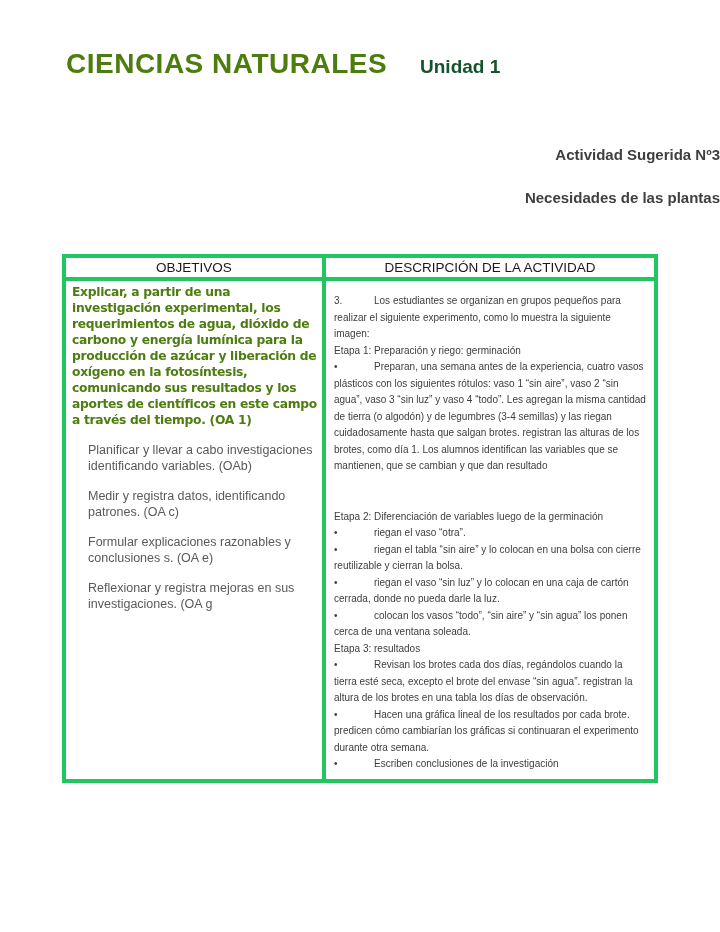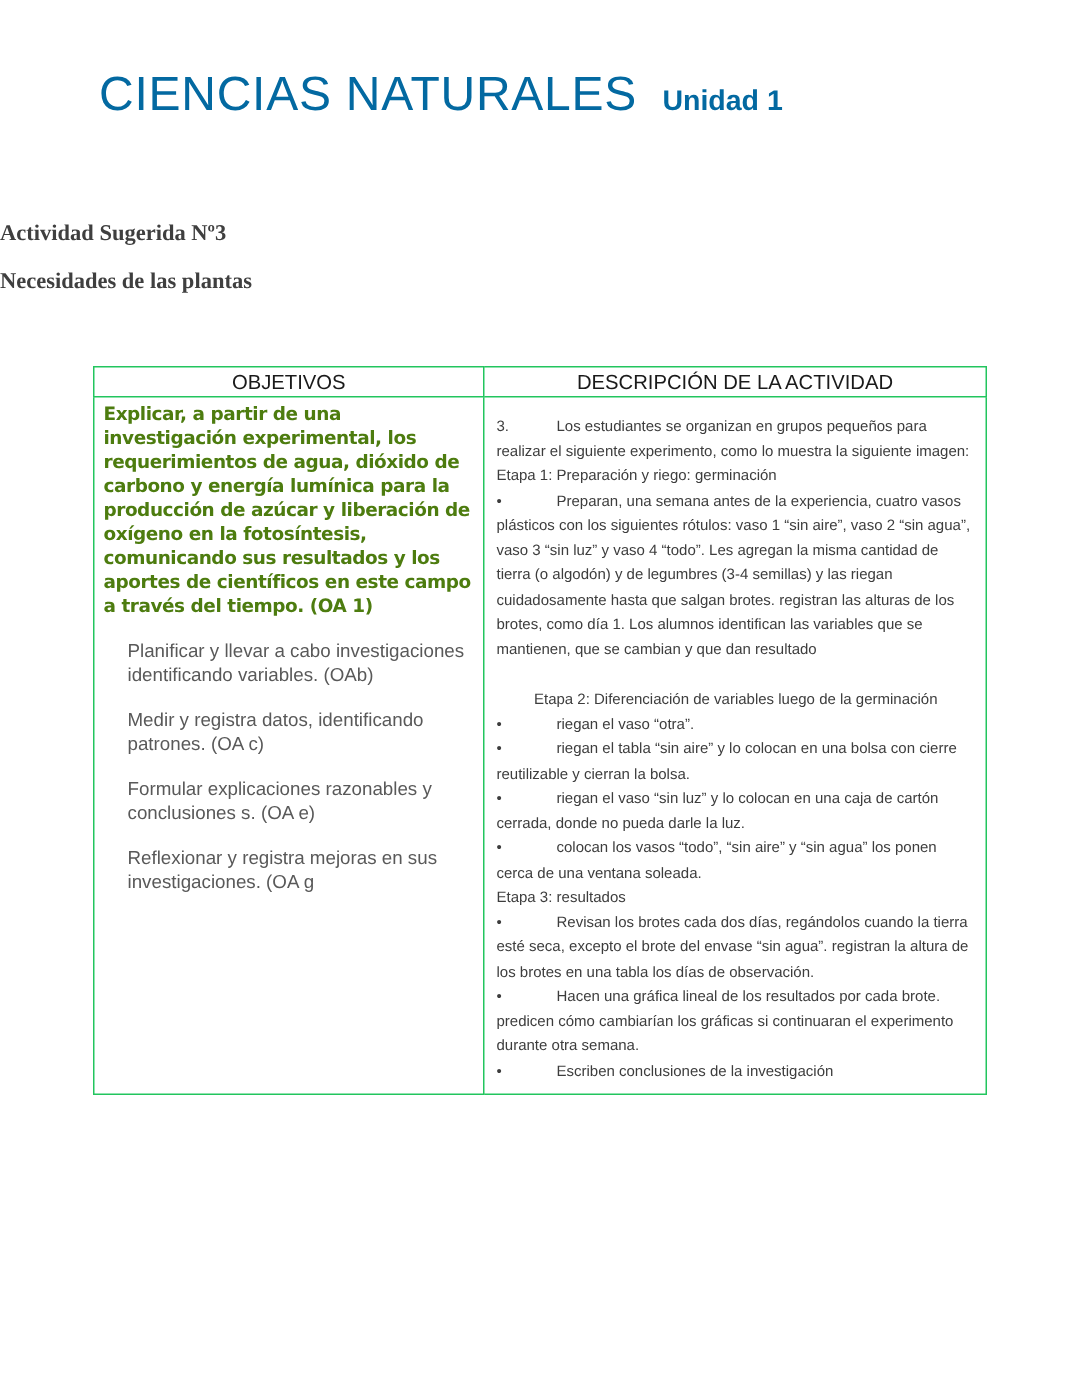--- a/index.html
+++ b/index.html
@@ -9,50 +9,50 @@
     font-family: "Liberation Sans", sans-serif;
     color: #404040;
     overflow: hidden;
   }
   .page { position: relative; width: 720px; height: 932px; background: #fff; }
 
   
   .doc-header { padding: 46px 62px 0 66px; }
   .doc-title { margin: 0; line-height: 32px; white-space: nowrap; }
   .doc-title .title-main {
-    font-size: 32px; font-weight: normal; color: #0369a1; letter-spacing: 0.5px;
+    font-size: 28px; font-weight: bold; color: #4d7c0f; letter-spacing: 0.5px;
   }
   .doc-title .title-unit {
-    font-size: 19px; font-weight: bold; color: #0369a1; margin-left: 8px;
+    font-size: 19px; font-weight: bold; color: #14532d; margin-left: 24px;
   }
   .subtitle-row {
     margin-top: 20px; width: 504px;
     display: flex; justify-content: space-between; align-items: baseline;
   }
   .course-subtitle {
     margin: 0; font-size: 23px; font-weight: bold; color: #595959; line-height: 26px;
   }
   .oa-badge { font-size: 20px; font-weight: bold; color: #F79646; }
 
   
-  .activity-heading { margin-top: 64px; text-align: left; font-family: Liberation Serif, serif; }
+  .activity-heading { margin-top: 64px; text-align: right; }
   .activity-heading p {
     margin: 0; font-size: 15px; font-weight: bold; color: #3f3f3f; line-height: 16px;
   }
-  .activity-heading p + p { margin-top: 16px; }
+  .activity-heading p + p { margin-top: 27px; }
 
   
   table.activity-table {
     border-collapse: collapse;
     margin: 48px 0 0 62px;
     width: 596px;
     table-layout: fixed;
   }
   .activity-table th, .activity-table td {
-    border: 1px solid #22c55e;
+    border: 4px solid #22c55e;
   }
   .activity-table th {
     font-weight: normal; font-size: 13.5px; color: #1a1a1a;
     text-align: center; padding: 2px 2px 1px 2px; line-height: 16px;
   }
   .col-obj { width: 260px; }
   .activity-table td { vertical-align: top; }
 
   
   .objectives-cell { padding: 3px 5px 6px 6px; }
@@ -66,21 +66,21 @@
     margin: 14px 0 0 16px;
     font-size: 12.5px; line-height: 16px; color: #595959;
   }
 
   
   .description-cell { padding: 12px 7px 6px 8px; }
   .desc-block {
     margin: 0; font-size: 10px; line-height: 16.5px; color: #3d3d3d;
   }
   .desc-block .marker { display: inline-block; width: 40px; }
-  .desc-block.gap-before { margin-top: 17px; text-align: center; }
+  .desc-block.gap-before { margin-top: 34px; }
 </style>
 </head>
 <body>
 
 <div class="page">
 
   <header class="doc-header">
     <h1 class="doc-title">
       <span class="title-main">CIENCIAS NATURALES</span>
       <span class="title-unit">Unidad 1</span>

